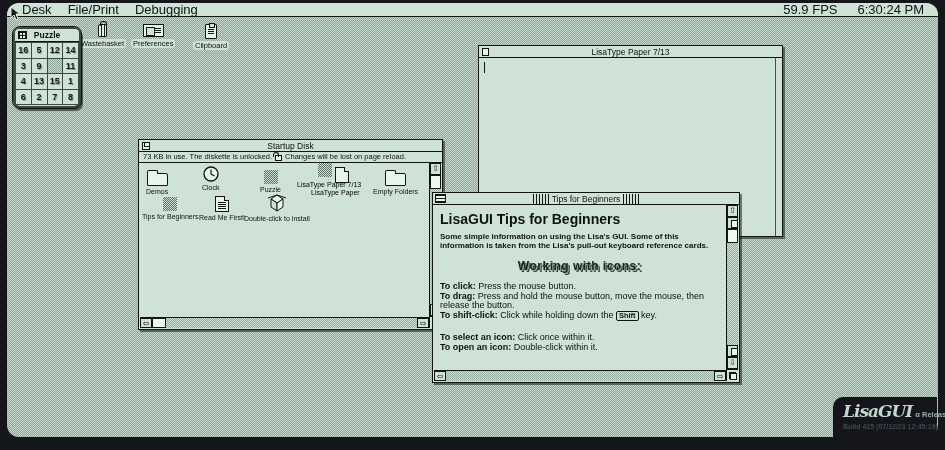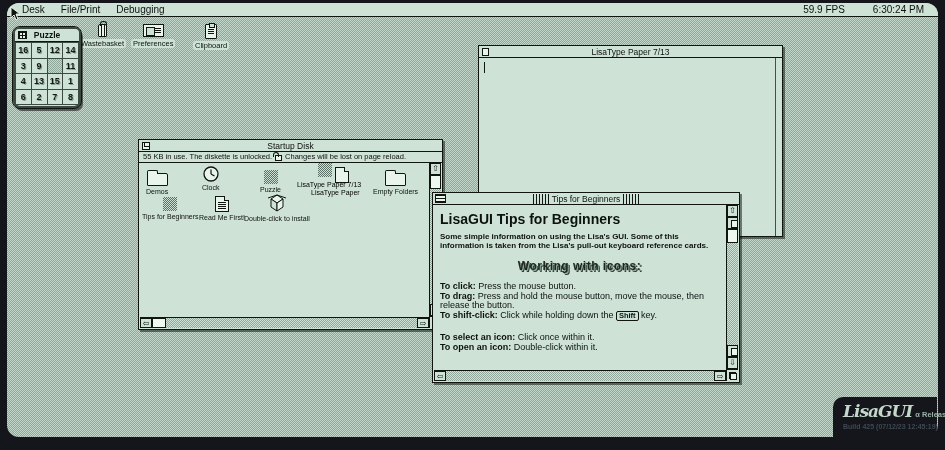--- a/index.html
+++ b/index.html
@@ -5,23 +5,23 @@
   * { margin:0; padding:0; box-sizing:border-box; }
   html,body { width:945px; height:450px; background:#14161c; overflow:hidden;
               font-family:"Liberation Sans", sans-serif; }
   .desktop { position:absolute; left:7px; top:3px; width:931px; height:434px;
              border-radius:12px; overflow:hidden;
              background:repeating-conic-gradient(#8fa79a 0% 25%, #c3d8cb 0% 50%) 0 0/2px 2px; }
 
   
   .menubar { position:absolute; left:0; top:0; right:0; height:14px; background:#cfe2d6;
              border-bottom:1px solid #10150f; display:flex; align-items:center;
-             padding-left:15px; gap:16px; font-size:10px; color:#0c120f; z-index:60; }
+             padding-left:15px; gap:16px; font-size:13px; color:#0c120f; z-index:60; }
   .menubar .spacer { flex:1; }
-  .menubar .right { display:flex; gap:28px; padding-right:14px; }
+  .menubar .right { display:flex; gap:20px; padding-right:14px; }
 
   .cursor { position:absolute; left:3px; top:3px; z-index:100; }
 
   
   .window { position:absolute; background:#cfe2d6; border:1px solid #10150f;
             box-shadow:2px 2px 0 rgba(5,10,8,.5); }
   .titlebar { position:relative; height:12px; border-bottom:1px solid #10150f;
               text-align:center; font-size:8.5px; line-height:12px; color:#0c120f;
               background:#cfe2d6; }
 
@@ -224,21 +224,21 @@
       <div class="tile">8</div>
     </div>
   </div>
 
   <div class="window win-startup">
     <div class="titlebar">
       <span class="disk-icon"></span>
       <span>Startup Disk</span>
     </div>
     <div class="statusbar">
-      <span>55 KB in use.  The diskette is unlocked.</span>
+      <span>73 KB in use.  The diskette is unlocked.</span>
       <span class="lock-g"></span>
       <span>Changes will be lost on page reload.</span>
     </div>
     <div class="content">
       <div class="icon-cell" style="left:7px; top:6px;">
         <div class="folder-g"></div>
         <span class="lbl">Demos</span>
       </div>
       <div class="icon-cell" style="left:63px; top:3px;">
         <svg width="16" height="16" viewBox="0 0 16 16">

